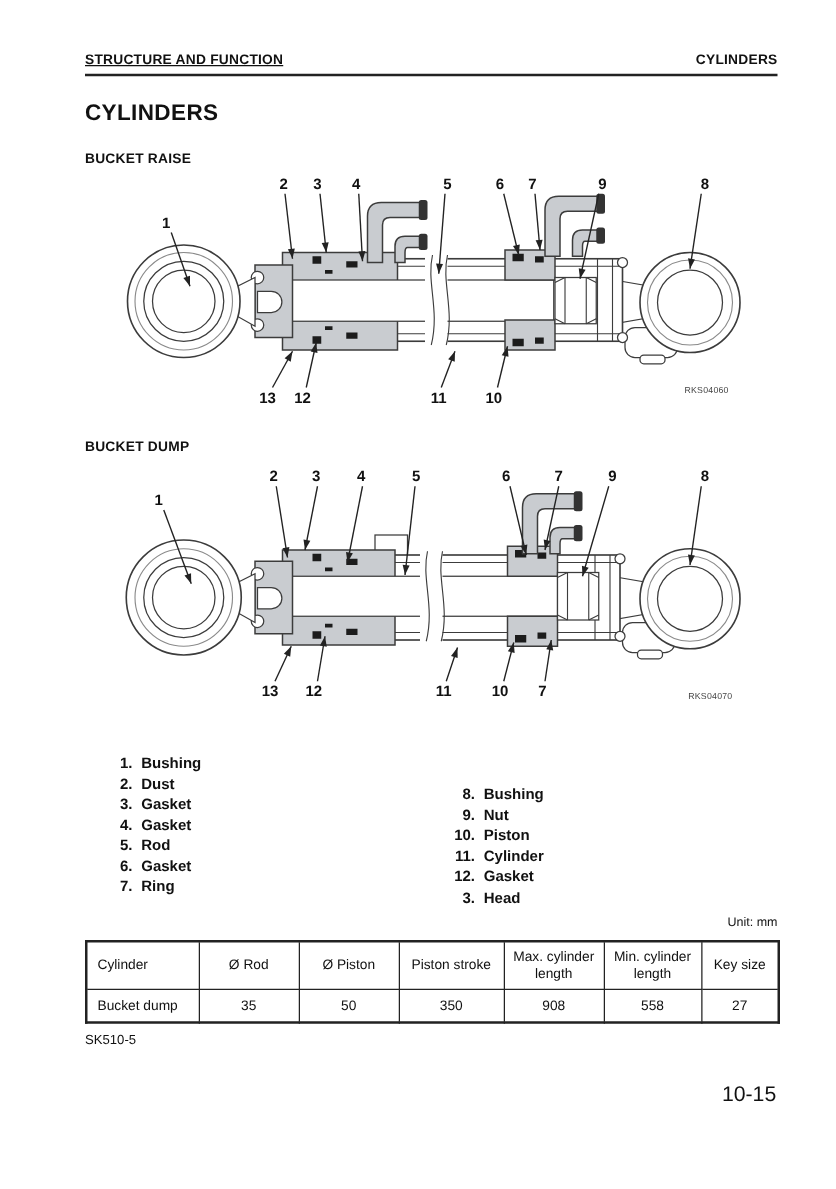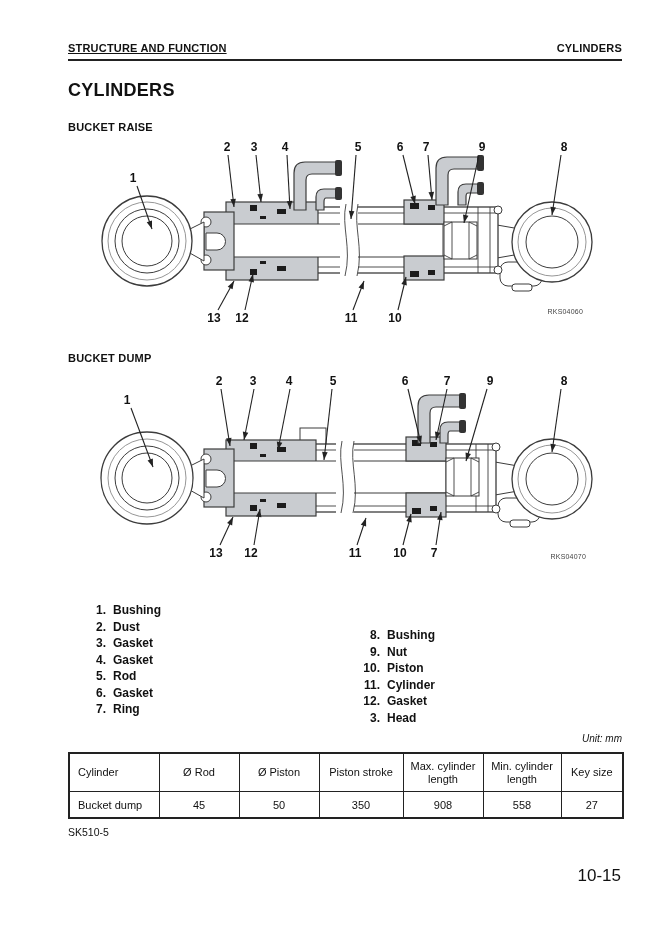--- a/index.html
+++ b/index.html
@@ -32,21 +32,21 @@
   .leader{stroke:#222;stroke-width:1.1;}
   .leader-arrow{fill:#222;stroke:none;}
   .callout-num{font-size:12px;font-weight:bold;text-anchor:middle;fill:#111;}
   .ref{font-size:7px;fill:#444;text-anchor:end;letter-spacing:.2px;}
   
   ul.parts{list-style:none;margin:6px;padding:0;font-size:12px;line-height:16.5px;font-weight:bold;}
   .parts-left{left:78px;top:596px;}
   .parts-right{left:352px;top:621px;}
   .pn{display:inline-block;width:22px;text-align:right;margin-right:7px;}
   
-  .unit{right:47px;top:733px;font-size:10px;font-style:italic;}
+  .unit{right:47px;top:733px;font-size:10px;}
   table.spec{left:68px;top:752px;border-collapse:collapse;border:2px solid #222;table-layout:fixed;}
   table.spec th,table.spec td{border:1px solid #222;font-size:11px;font-weight:normal;padding:0 6px;}
   table.spec th{height:37px;text-align:center;line-height:13px;}
   table.spec td{height:25px;text-align:center;}
   table.spec th.first,table.spec td.first{text-align:left;padding-left:8px;}
   
   .foot-left{left:68px;top:826px;font-size:10.5px;}
   .foot-right{right:48px;top:866px;font-size:17px;text-align:right;}
 </style>
 </head>
@@ -346,21 +346,21 @@
     <th class="first">Cylinder</th>
     <th>Ø Rod</th>
     <th>Ø Piston</th>
     <th>Piston stroke</th>
     <th>Max. cylinder length</th>
     <th>Min. cylinder length</th>
     <th>Key size</th>
   </tr>
   <tr>
     <td class="first">Bucket dump</td>
-    <td>45</td>
+    <td>35</td>
     <td>50</td>
     <td>350</td>
     <td>908</td>
     <td>558</td>
     <td>27</td>
   </tr>
 </tbody>
   </table>
 
 <div class="abs foot-left">SK510-5</div>

